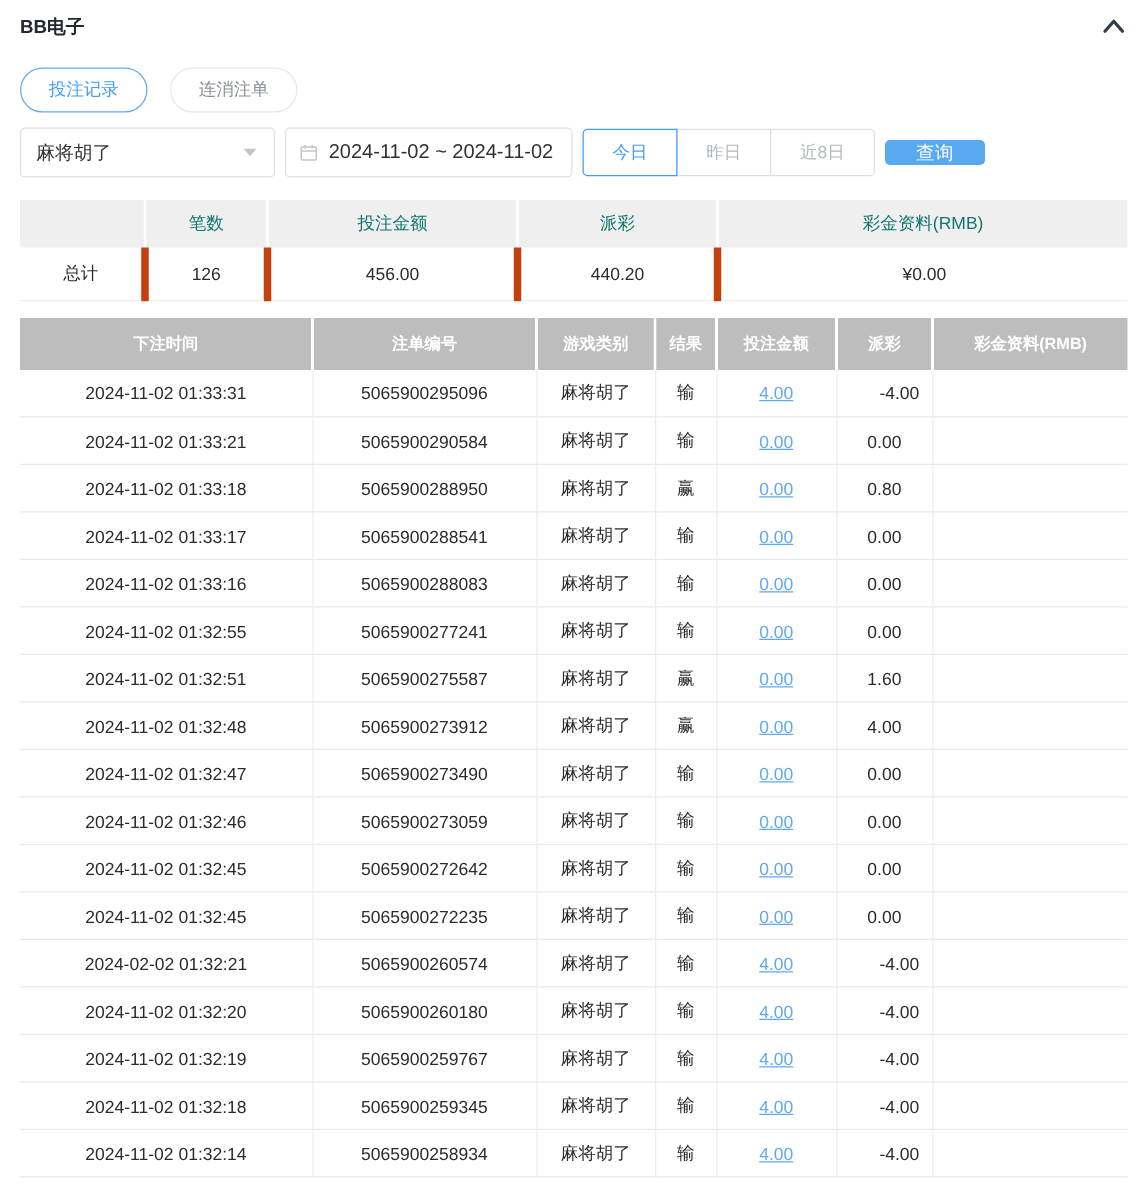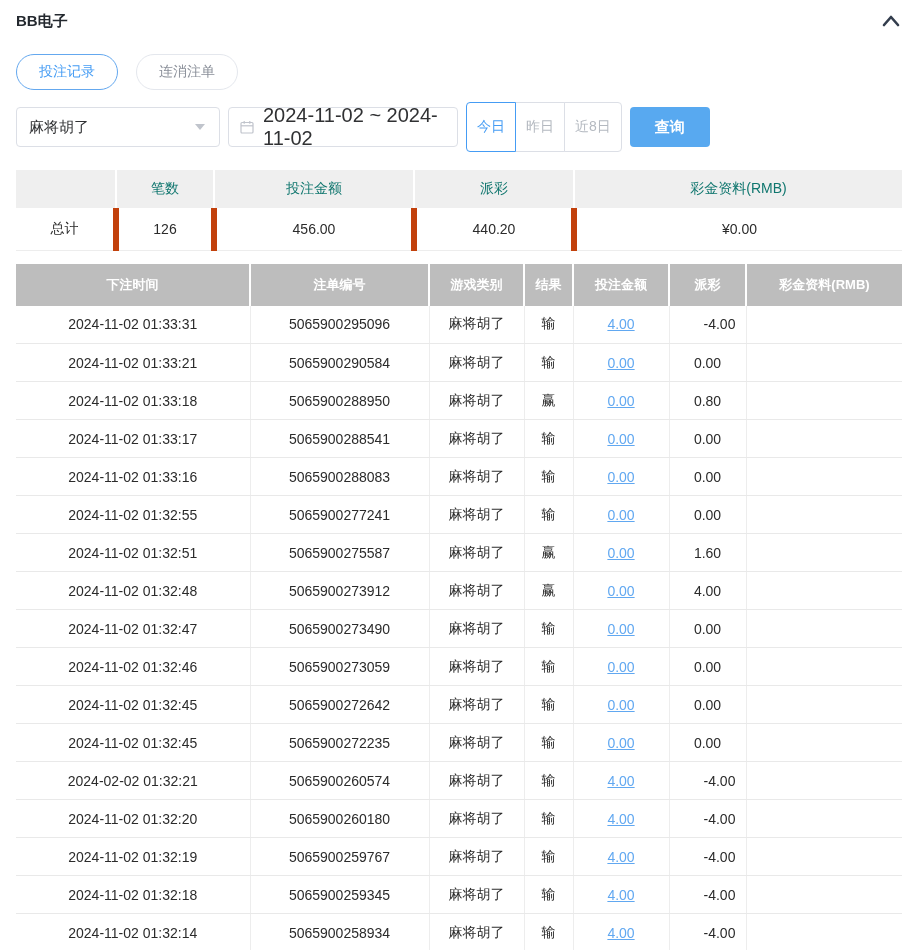--- a/index.html
+++ b/index.html
@@ -19,30 +19,30 @@
   .pill.active { border-color:#64a8ef; color:#459cf4; }
 
   
   .filters { margin-top:12px; display:flex; align-items:center; }
   .select-box { width:204px; height:40px; border:1px solid #dcdfe6; border-radius:4px;
                 display:flex; align-items:center; padding:0 12px; font-size:15px; cursor:pointer; }
   .select-box .sel-val { flex:1; }
   .caret-down { width:0; height:0; border-left:5px solid transparent; border-right:5px solid transparent;
                 border-top:6px solid #c0c4cc; margin-right:2px; }
   .date-box { width:230px; height:40px; border:1px solid #dcdfe6; border-radius:4px; margin-left:8px;
-              display:flex; align-items:center; padding:0 10px; font-size:20px; cursor:pointer; }
+              display:flex; align-items:center; padding:0 10px; font-size:16px; cursor:pointer; }
   .date-box .cal { margin-right:8px; display:flex; }
   .quick-group { display:flex; margin-left:8px; }
-  .qbtn { height:50px; padding:0 10px; background:#fff; border:1px solid #dcdfe6; font-size:14px;
+  .qbtn { height:38px; padding:0 23px; background:#fff; border:1px solid #dcdfe6; font-size:14px;
           color:#b4b9c0; margin-left:-1px; cursor:pointer; display:flex; align-items:center; position:relative; }
   .qbtn:first-child { border-radius:4px 0 0 4px; margin-left:0; }
   .qbtn:last-child { border-radius:0 4px 4px 0; }
   .qbtn.active { border-color:#459cf4; color:#459cf4; z-index:1; }
-  .search-btn { margin-left:8px; height:40px; width:80px; border:none; border-radius:4px;
-                background:#58a9f0; color:#fff; font-size:15px; cursor:pointer;font-weight:bold; }
+  .search-btn { margin-left:8px; height:20px; width:80px; border:none; border-radius:4px;
+                background:#58a9f0; color:#fff; font-size:15px; cursor:pointer; }
 
   
   table { border-collapse:collapse; table-layout:fixed; width:886px; }
   td,th { text-align:center; font-weight:400; overflow:hidden; white-space:nowrap; }
 
   .summary { margin-top:18px; }
   .summary th { background:#efefef; height:38px; font-size:14px; color:#0f766e; border-right:2px solid #fff; }
   .summary th:last-child { border-right:none; }
   .summary td { height:42px; font-size:14px; color:#2b2b2b; border-right:6px solid #c2410c; border-bottom:1px solid #ededed; }
   .summary td:last-child { border-right:none; }

